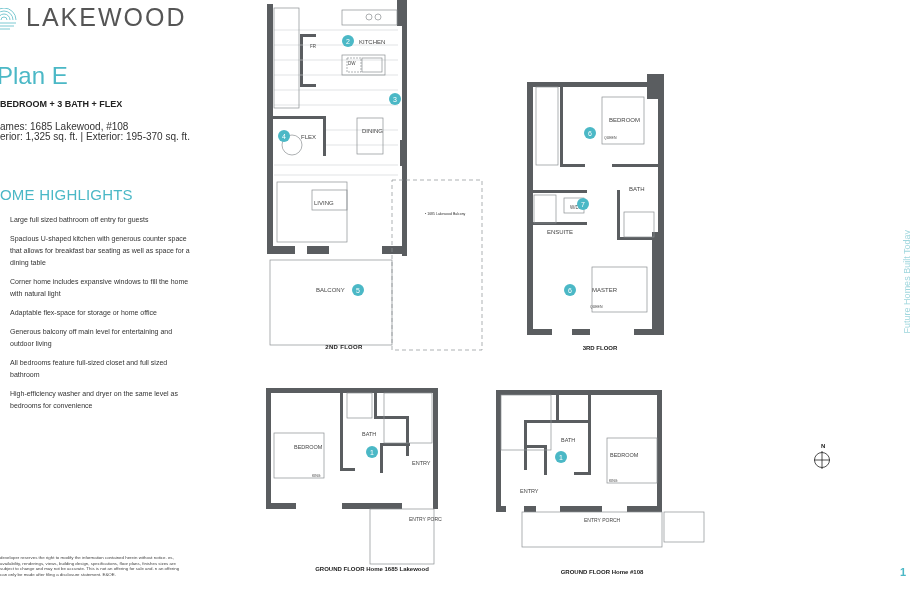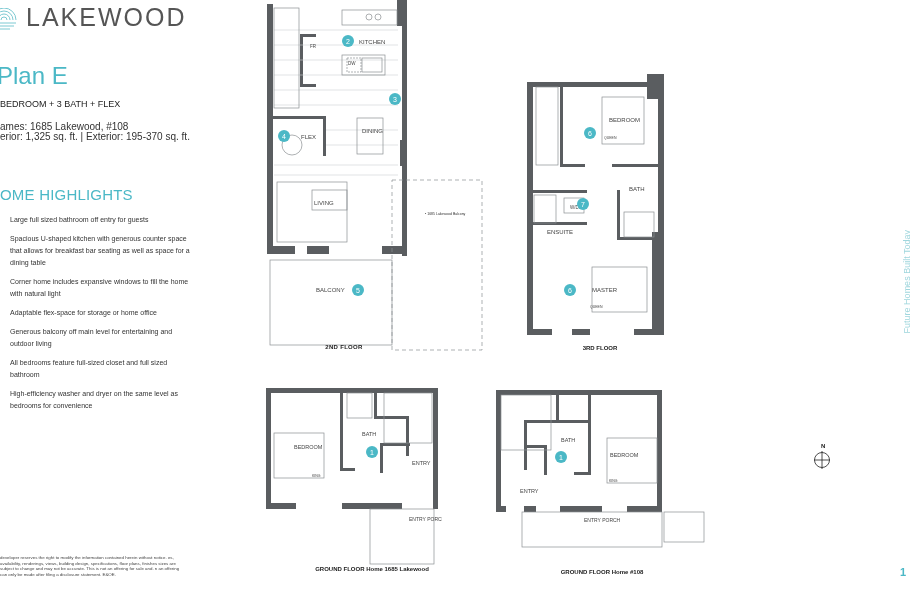--- a/index.html
+++ b/index.html
@@ -3,21 +3,21 @@
 <meta charset="utf-8">
 <style>
   html, body { margin:0; padding:0; }
   body { width:910px; height:606px; background:#ffffff; position:relative; overflow:hidden;
          font-family:"Liberation Sans", sans-serif; color:#222; }
   .abs { position:absolute; }
   .logo { left:0; top:4px; height:28px; display:flex; align-items:flex-end; }
   .logo-mark { width:20px; height:24px; margin-right:6px; }
   .logo-text { font-size:25px; letter-spacing:2px; color:#555; font-weight:300; }
   .plan-title { left:-3px; top:62px; font-size:24px; color:#4bb8c6; }
-  .subtitle { left:0; top:99px; font-size:9px; font-weight:normal; color:#222; }
+  .subtitle { left:0; top:99px; font-size:9px; font-weight:bold; color:#222; }
   .homes { left:0; top:121px; font-size:10px; color:#333; }
   .areas { left:0; top:131px; font-size:10px; color:#333; }
   .hl-title { left:0; top:186px; font-size:15px; color:#4bb8c6; letter-spacing:0.2px; }
   .hl-list { left:10px; top:214px; width:180px; margin:0; padding:0; list-style:none; }
   .hl-list li { font-size:7px; line-height:12px; color:#333; margin-bottom:7px; }
   .disclaimer { left:0; top:555px; width:182px; font-size:4.4px; line-height:5.6px; color:#444; }
   .floor-label { font-size:6px; font-weight:bold; color:#222; letter-spacing:0.3px; }
   .side-text { right:-2px; top:230px; font-size:9px; color:#9fd6dd; writing-mode:vertical-rl; transform:rotate(180deg); }
   .page-num { left:900px; top:566px; font-size:11px; font-weight:bold; color:#4bb8c6; }
   .compass { left:813px; top:443px; width:24px; height:24px; }

